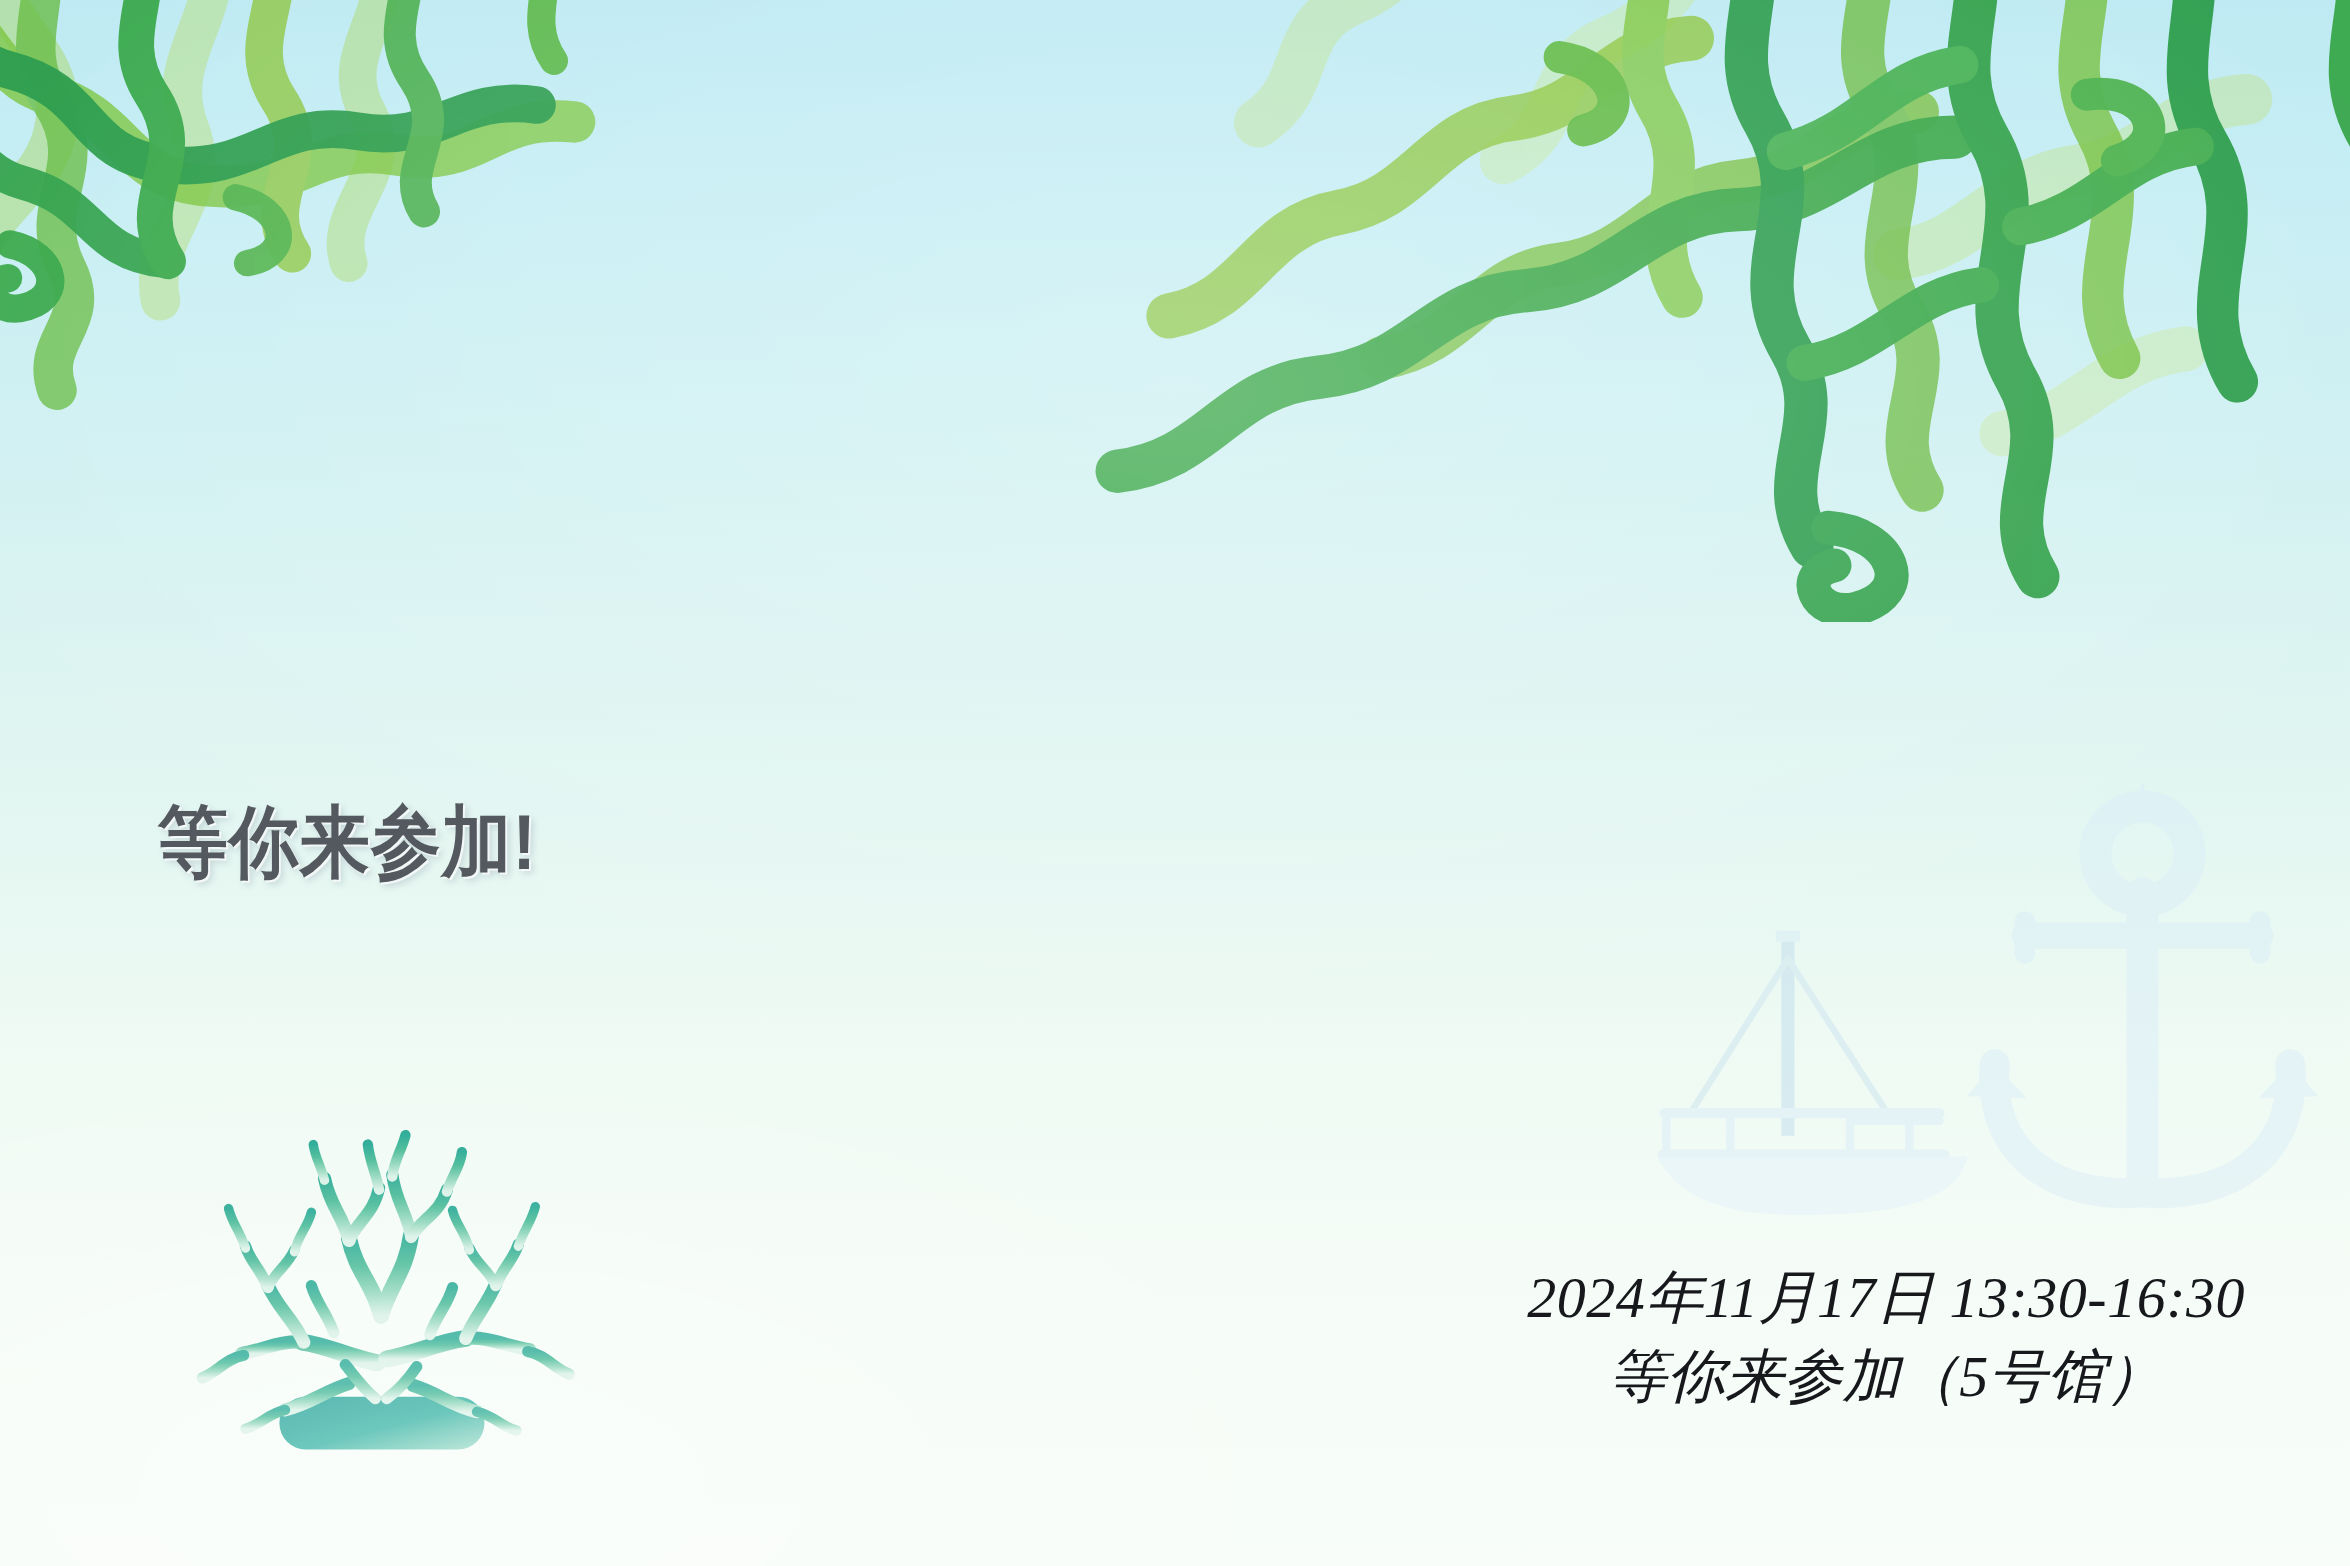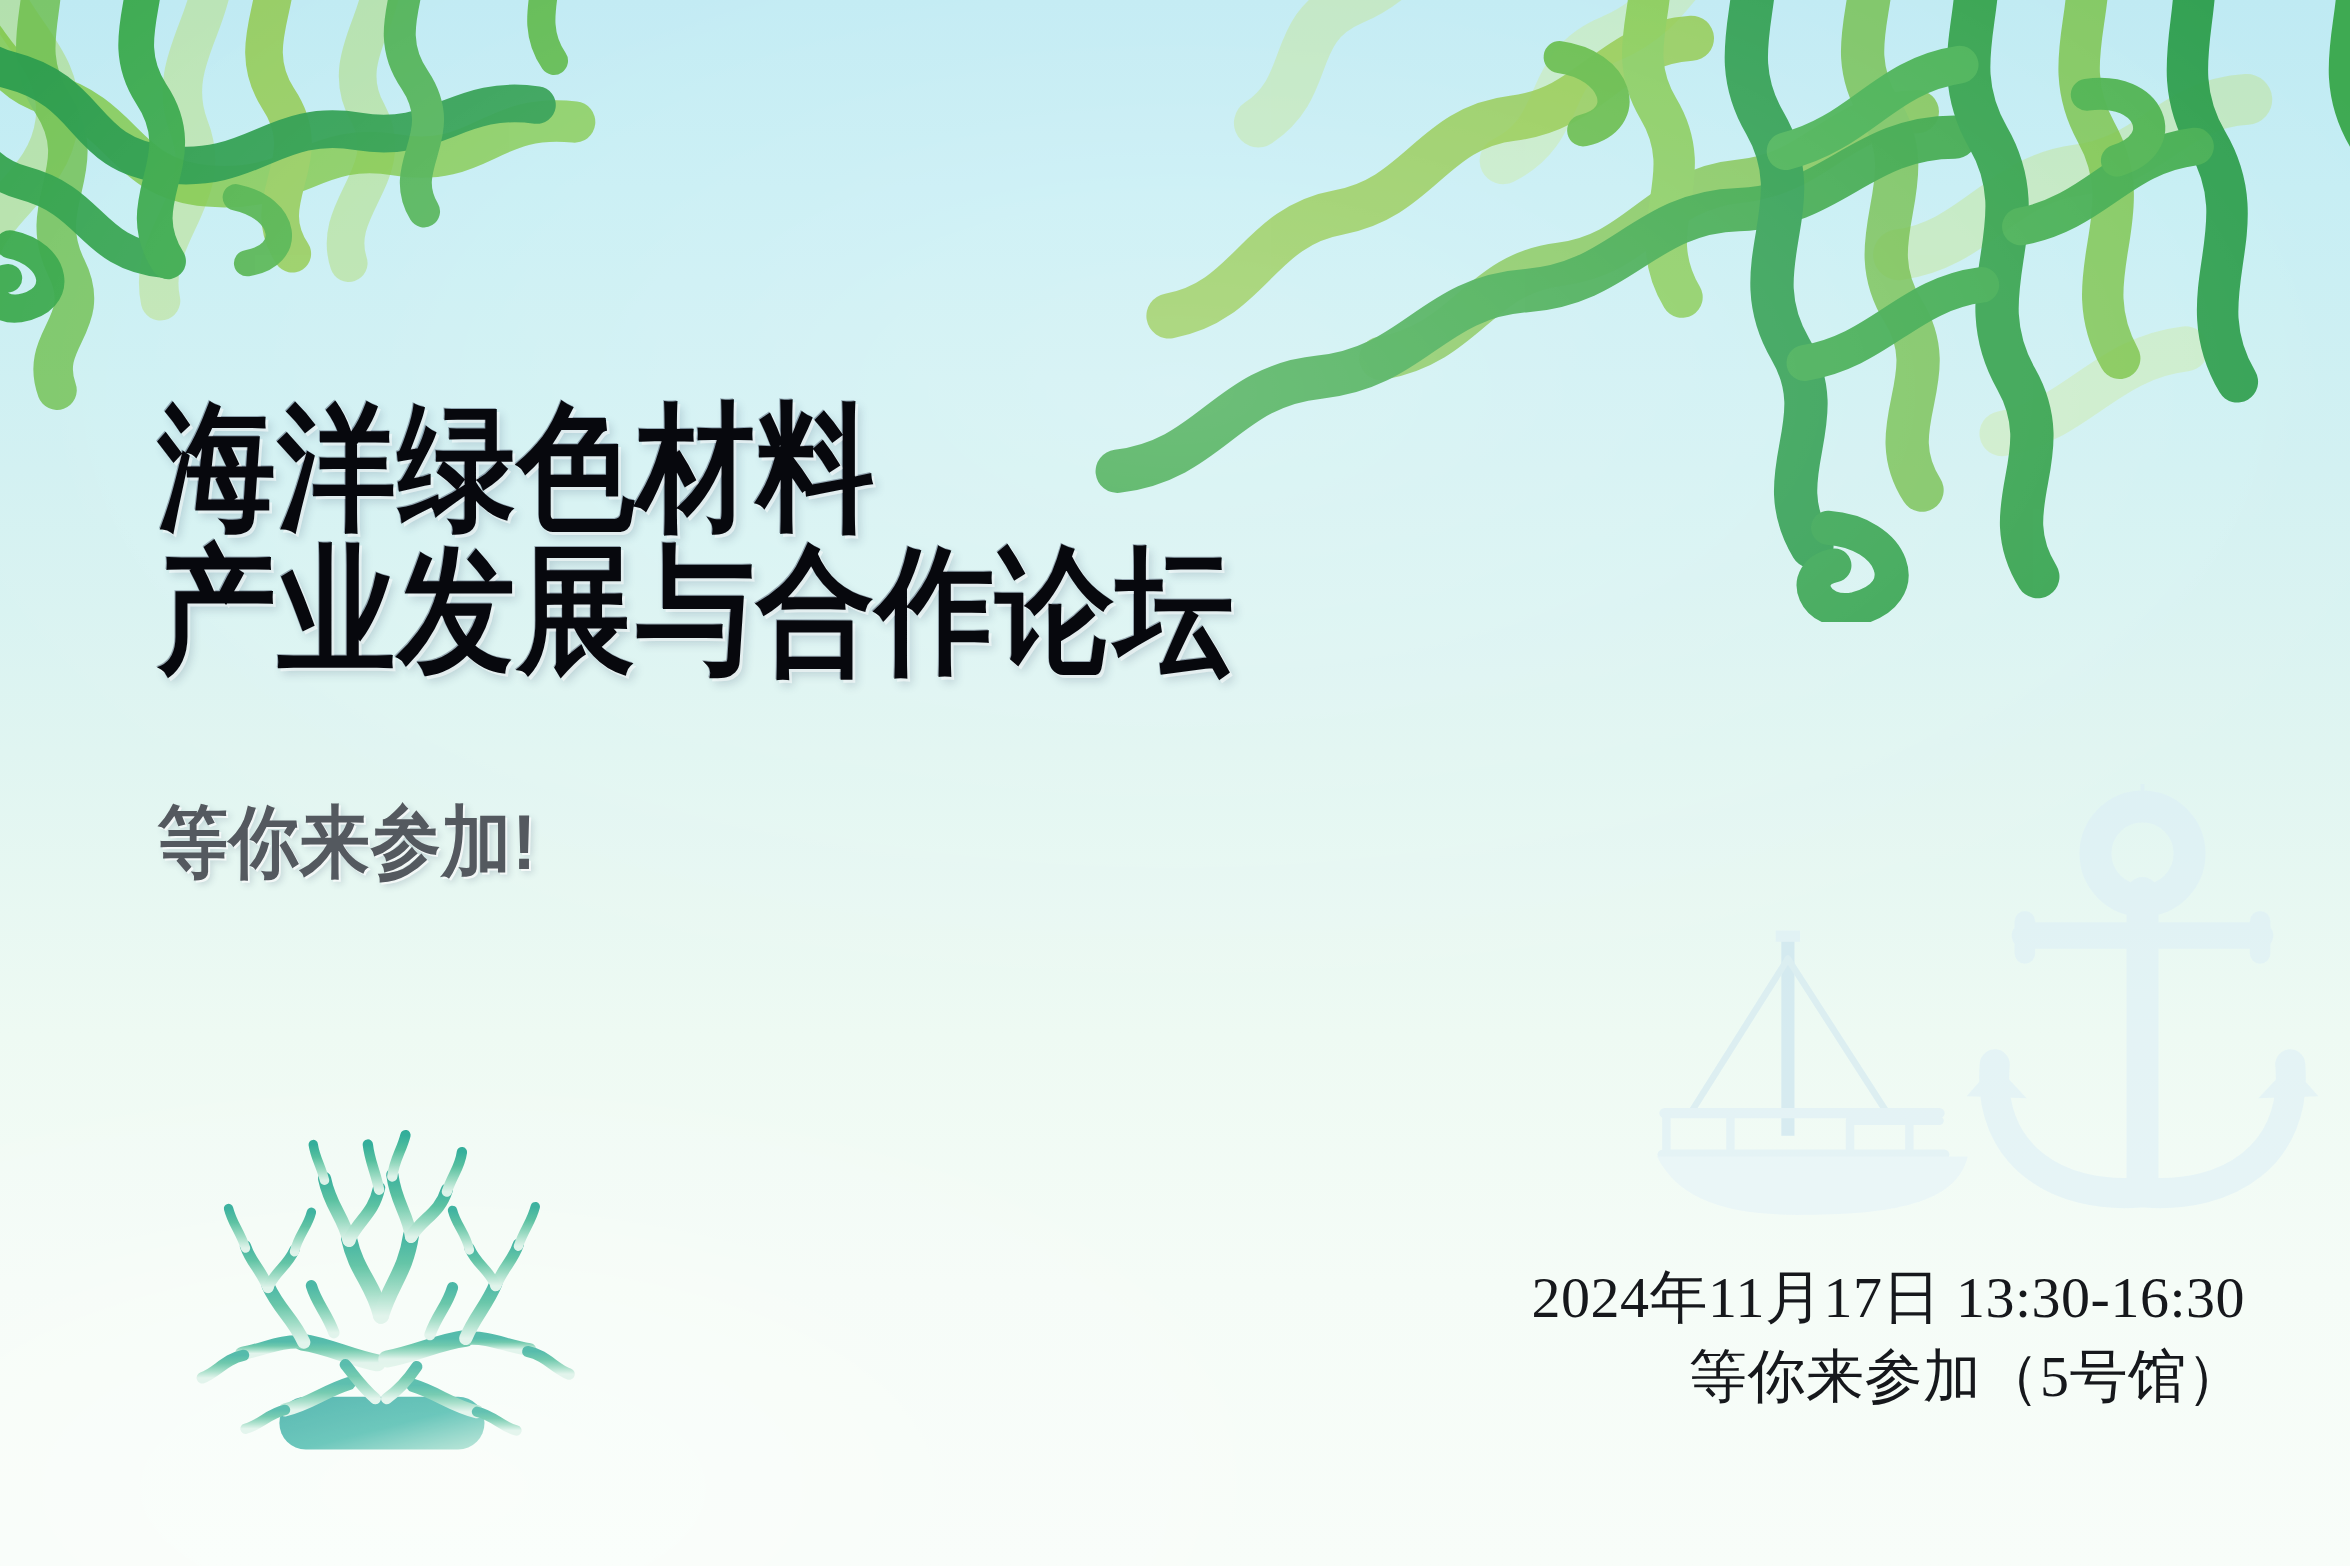--- a/index.html
+++ b/index.html
@@ -127,23 +127,24 @@
        3.8px 3.8px 6.6px rgba(60,80,110,0.20);
     transform: scaleY(1.12);
     transform-origin: left top;
   }
 
   .event-info {
     position: absolute;
     right: 105px;
     top: 1258px;
     z-index: 6;
-    text-align: right;
+    text-align: center;
     font-family: "Liberation Serif", "DejaVu Serif", serif;
     color: #16181c;
+    font-style: italic;
   }
   .event-line {
     font-size: 58px;
     line-height: 79px;
     white-space: nowrap;
     letter-spacing: 0.5px;
   }
 </style>
 </head>
 <body>
@@ -330,24 +331,20 @@
         <path d="M272 232 C 280 210, 290 202, 296 182" stroke-width="12"></path>
 
         <path d="M214 300 C 200 288, 192 276, 182 264" stroke-width="12"></path>
         <path d="M226 300 C 240 290, 250 278, 258 266" stroke-width="12"></path>
       </g>
     </svg>
   </div>
 
   <div class="grain"></div>
 
-  <div class="headline">
-    <div class="headline-line">海洋绿色材料</div>
-    <div class="headline-line">产业发展与合作论坛</div>
-  </div>
 
   <div class="subtitle">等你来参加!</div>
 
   <div class="event-info">
     <div class="event-line">2024年11月17日  13:30-16:30</div>
     <div class="event-line">等你来参加（5号馆）</div>
   </div>
 
 </div>
 

